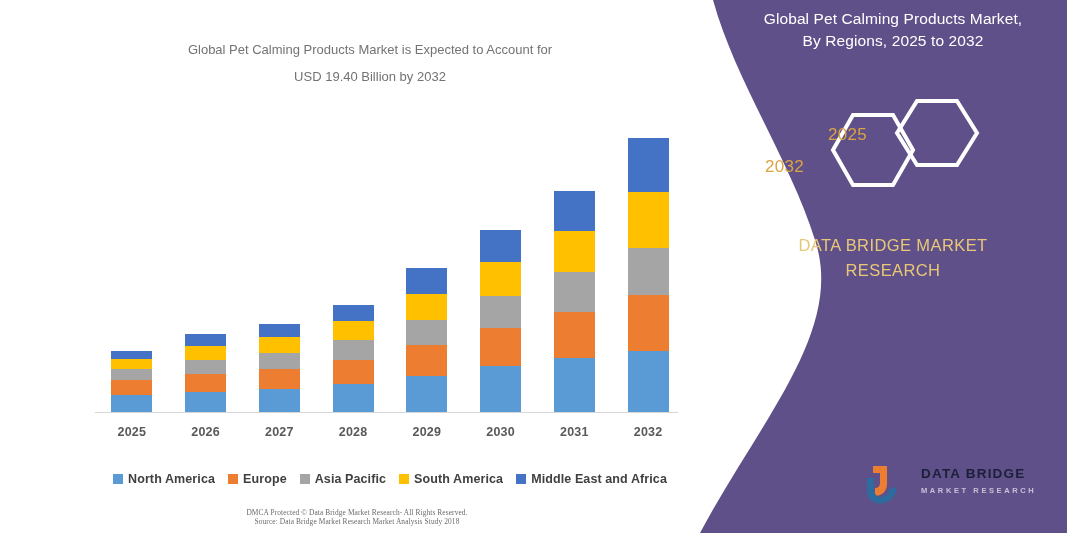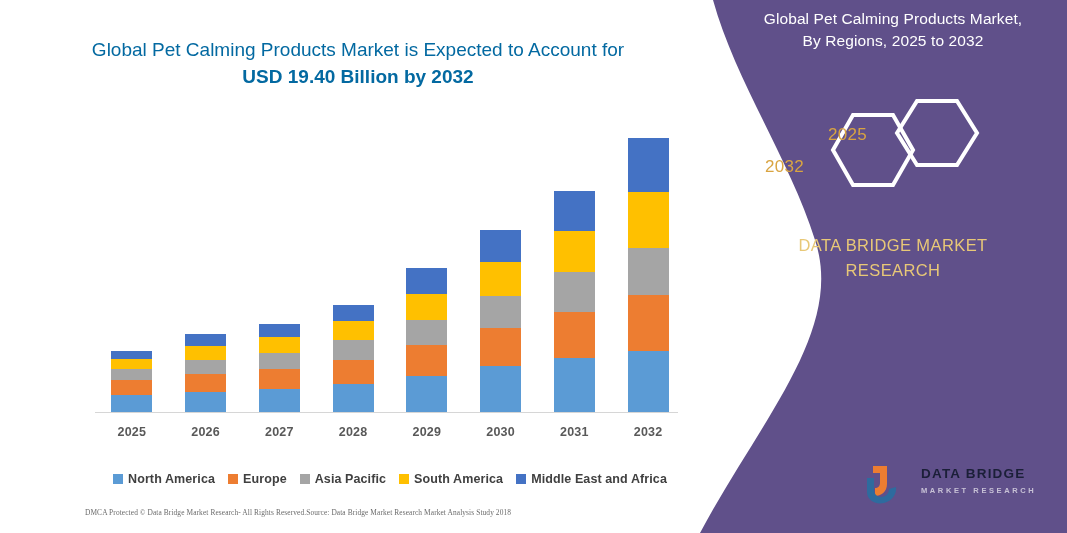--- a/index.html
+++ b/index.html
@@ -37,40 +37,40 @@
   }
   .brand .l2{display:block;}
 
   
   .logo{position:absolute;left:130px;top:462px;width:200px;height:50px;}
   .logo-txt1{position:absolute;left:58px;top:4px;color:#0f172a;font-size:13.5px;letter-spacing:1.2px;font-weight:700;opacity:.85;}
   .logo-txt2{position:absolute;left:58px;top:24px;color:#e0dce8;font-size:7.5px;letter-spacing:2.6px;font-weight:700;opacity:.8;}
 
   
   .chart-title{
-    position:absolute;left:48px;top:36px;width:620px;text-align:center;
-    color:#0369a1;font-size:19px;line-height:27px;
-  }
-  .chart-title .l2{display:block;font-weight:bold;}
+    position:absolute;left:60px;top:36px;width:620px;text-align:center;
+    color:#737373;font-size:13px;line-height:27px;
+  }
+  .chart-title .l2{display:block;}
   .axis-line{position:absolute;left:95px;top:412px;width:583px;height:1px;background:#d6d6d6;}
 
   .bars{position:absolute;left:95px;top:120px;width:590px;height:292px;display:flex;align-items:flex-end;}
   .bar-slot{flex:1 1 0;height:292px;display:flex;flex-direction:column;justify-content:flex-end;align-items:center;}
   .bar{width:41px;display:flex;flex-direction:column-reverse;}
   .seg{width:100%;display:block;}
 
   .xlabels{position:absolute;left:95px;top:425px;width:590px;display:flex;}
   .xlab{flex:1 1 0;text-align:center;color:#595959;font-size:12.5px;font-weight:700;letter-spacing:.2px;}
 
   .legend{position:absolute;left:95px;top:472px;width:590px;display:flex;justify-content:center;align-items:flex-end;gap:13px;}
   .lg-item{display:flex;align-items:center;gap:5px;}
   .lg-sw{width:10px;height:10px;display:inline-block;}
   .lg-tx{color:#404040;font-size:12.5px;font-weight:700;letter-spacing:.1px;}
 
-  .footer{position:absolute;left:85px;top:508px;width:544px;display:flex;justify-content:flex-start;align-items:center;}
+  .footer{position:absolute;left:85px;top:508px;width:544px;display:flex;justify-content:flex-end;align-items:center;flex-direction:column;}
   .f-txt{color:#6b6b6b;font-size:7.4px;font-family:"Liberation Serif", serif;letter-spacing:.1px;}
 </style>
 </head>
 <body>
 
 <div id="stage">
 
   <svg class="purple-panel" viewBox="0 0 1067 533" preserveAspectRatio="none">
     <path d="M713,0 L1067,0 L1067,533 L700,533
              C760,420 845,330 815,240

